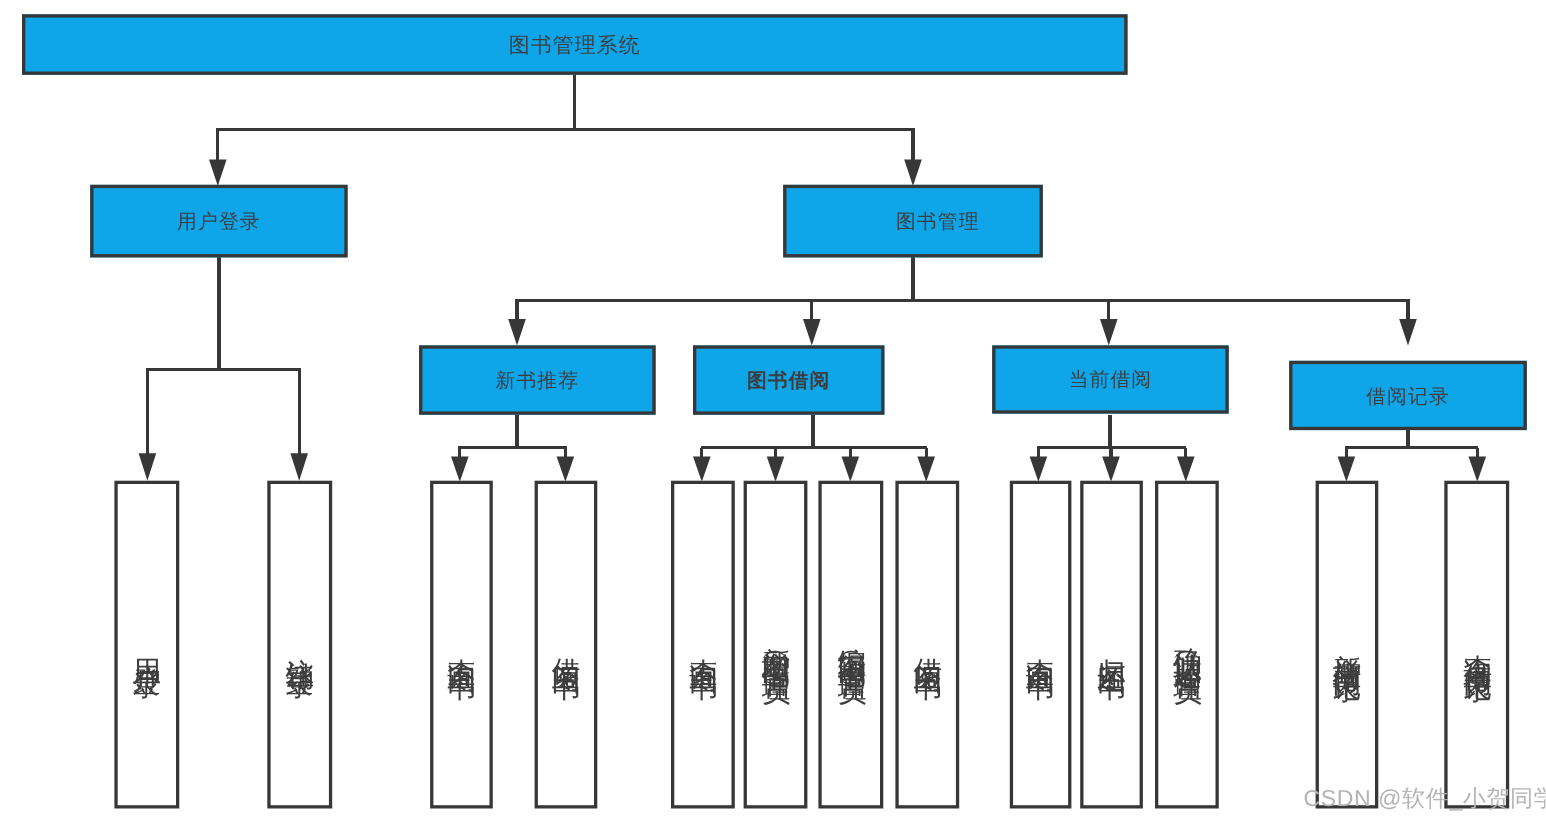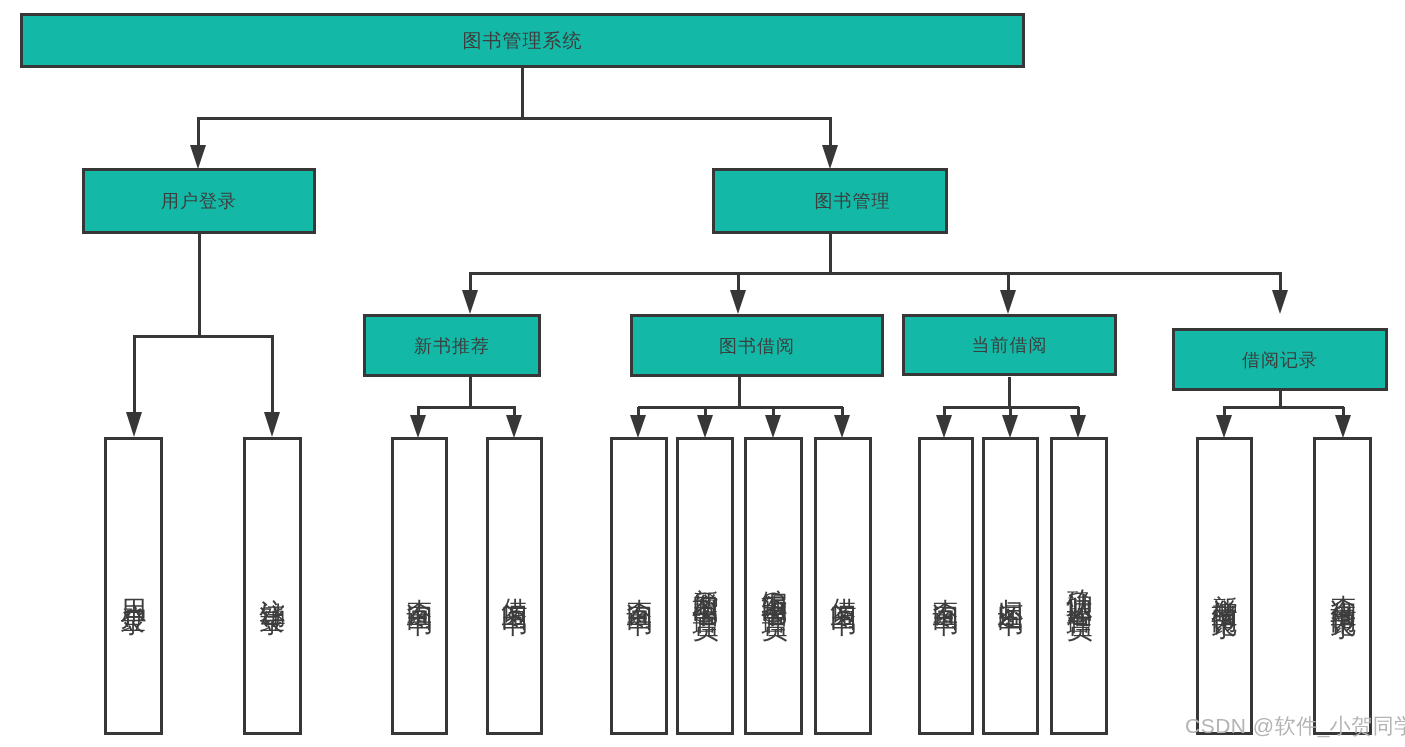--- a/index.html
+++ b/index.html
@@ -15,21 +15,21 @@
     font-family:"Liberation Sans","DejaVu Sans",sans-serif;
     position:relative;overflow:hidden;
   }
   .stage{position:absolute;left:0;top:0;width:1405px;height:747px;}
   svg.wires{position:absolute;left:0;top:0;}
   .edge{stroke:var(--line);stroke-width:3;shape-rendering:crispEdges;}
   .ahead{fill:var(--line);stroke:none;}
   .box{
     position:absolute;box-sizing:border-box;
     border:3px solid var(--line);
-    background:#14b8a6;color:var(--text);
+    background:#0ea5e9;color:var(--text);
     display:flex;align-items:center;justify-content:center;
     font-size:18px;letter-spacing:1px;
   }
   .box.root{font-size:19px;}
   .vbox{
     position:absolute;box-sizing:border-box;
     border:3px solid var(--line);
     background:#fff;color:var(--text);
     top:437px;height:298px;
     writing-mode:vertical-rl;text-orientation:mixed;
@@ -120,22 +120,22 @@
       <line class="edge" x1="1343" y1="407" x2="1343" y2="417"></line>
       <polygon class="ahead" points="1335,415 1351,415 1343,438"></polygon>
     </g>
   </svg>
 
   <div class="box root" style="left:20px;top:13px;width:1005px;height:55px;">图书管理系统</div>
 
   <div class="box" style="left:82px;top:168px;width:234px;height:66px;">用户登录</div>
   <div class="box" style="left:712px;top:168px;width:236px;height:66px;padding-left:45px;">图书管理</div>
 
-  <div class="box" style="left:363px;top:314px;width:178px;height:63px;">新书推荐</div>
-  <div class="box" style="left:630px;top:314px;width:254px;height:63px;">图书借阅</div>
+  <div class="box" style="left:381px;top:314px;width:215px;height:63px;">新书推荐</div>
+  <div class="box" style="left:630px;top:314px;width:174px;height:63px;font-weight:bold;">图书借阅</div>
   <div class="box" style="left:902px;top:314px;width:215px;height:62px;">当前借阅</div>
   <div class="box" style="left:1172px;top:314px;width:216px;height:63px;margin-top:14px;">借阅记录</div>
 
   <div class="vbox" style="left:104px;width:59px;line-height:53px;">用户登录</div>
   <div class="vbox" style="left:243px;width:59px;line-height:53px;">注销登录</div>
 
   <div class="vbox" style="left:391px;width:57px;">查询图书</div>
   <div class="vbox" style="left:486px;width:57px;">借阅图书</div>
 
   <div class="vbox" style="left:610px;width:58px;">查询图书</div>

